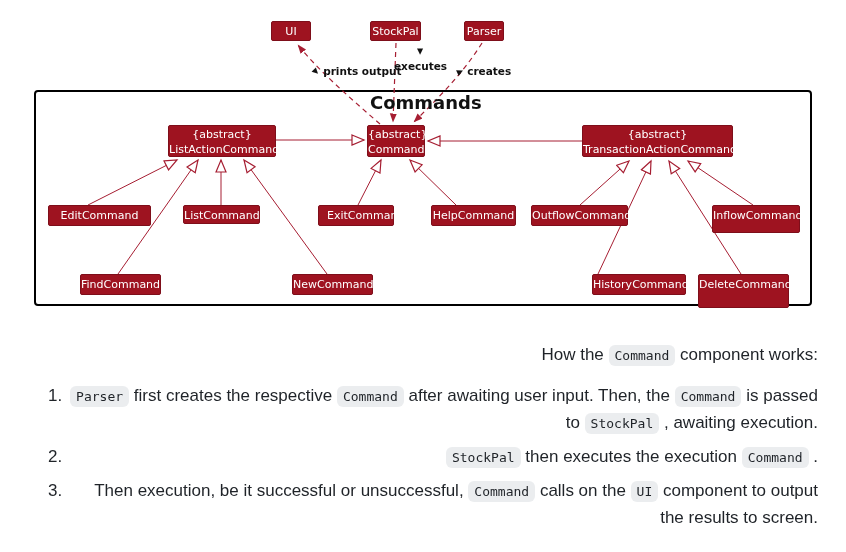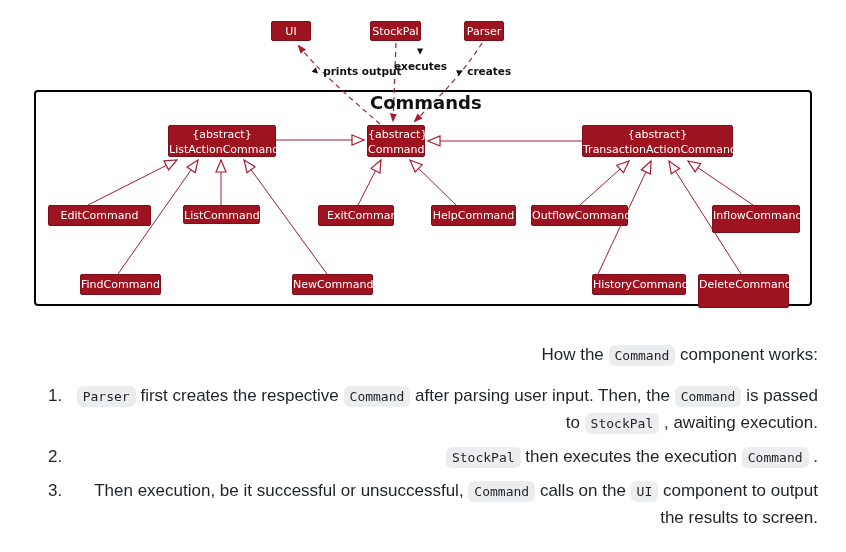--- a/index.html
+++ b/index.html
@@ -111,19 +111,19 @@
   <div class="cls" style="left:80px;top:274px;width:81px;height:21px;">FindCommand</div>
   <div class="cls" style="left:292px;top:274px;width:81px;height:21px;">NewCommand</div>
   <div class="cls" style="left:551px;top:274px;width:94px;height:21px;margin-left:41px;">HistoryCommand</div>
   <div class="cls" style="left:698px;top:274px;width:91px;height:34px;">DeleteCommand</div>
 </div>
 
 <div class="prose">
   <p><span>How the </span><code>Command</code><span> component works:</span></p>
 
   <ol>
-    <li><code>Parser</code><span> first creates the respective </span><code>Command</code><span> after parsing user input. Then, the </span><code>Command</code><span> is passed to </span><code>StockPal</code><span> , awaiting execution.</span></li>
+    <li><code>Parser</code><span> first creates the respective </span><code>Command</code><span> after awaiting user input. Then, the </span><code>Command</code><span> is passed to </span><code>StockPal</code><span> , awaiting execution.</span></li>
 
     <li><code>StockPal</code><span> then executes the execution </span><code>Command</code><span> .</span></li>
 
     <li><span>Then execution, be it successful or unsuccessful, </span><code>Command</code><span> calls on the </span><code>UI</code><span> component to output the results to screen.</span></li>
   </ol>
 </div>
 
 </body></html>

